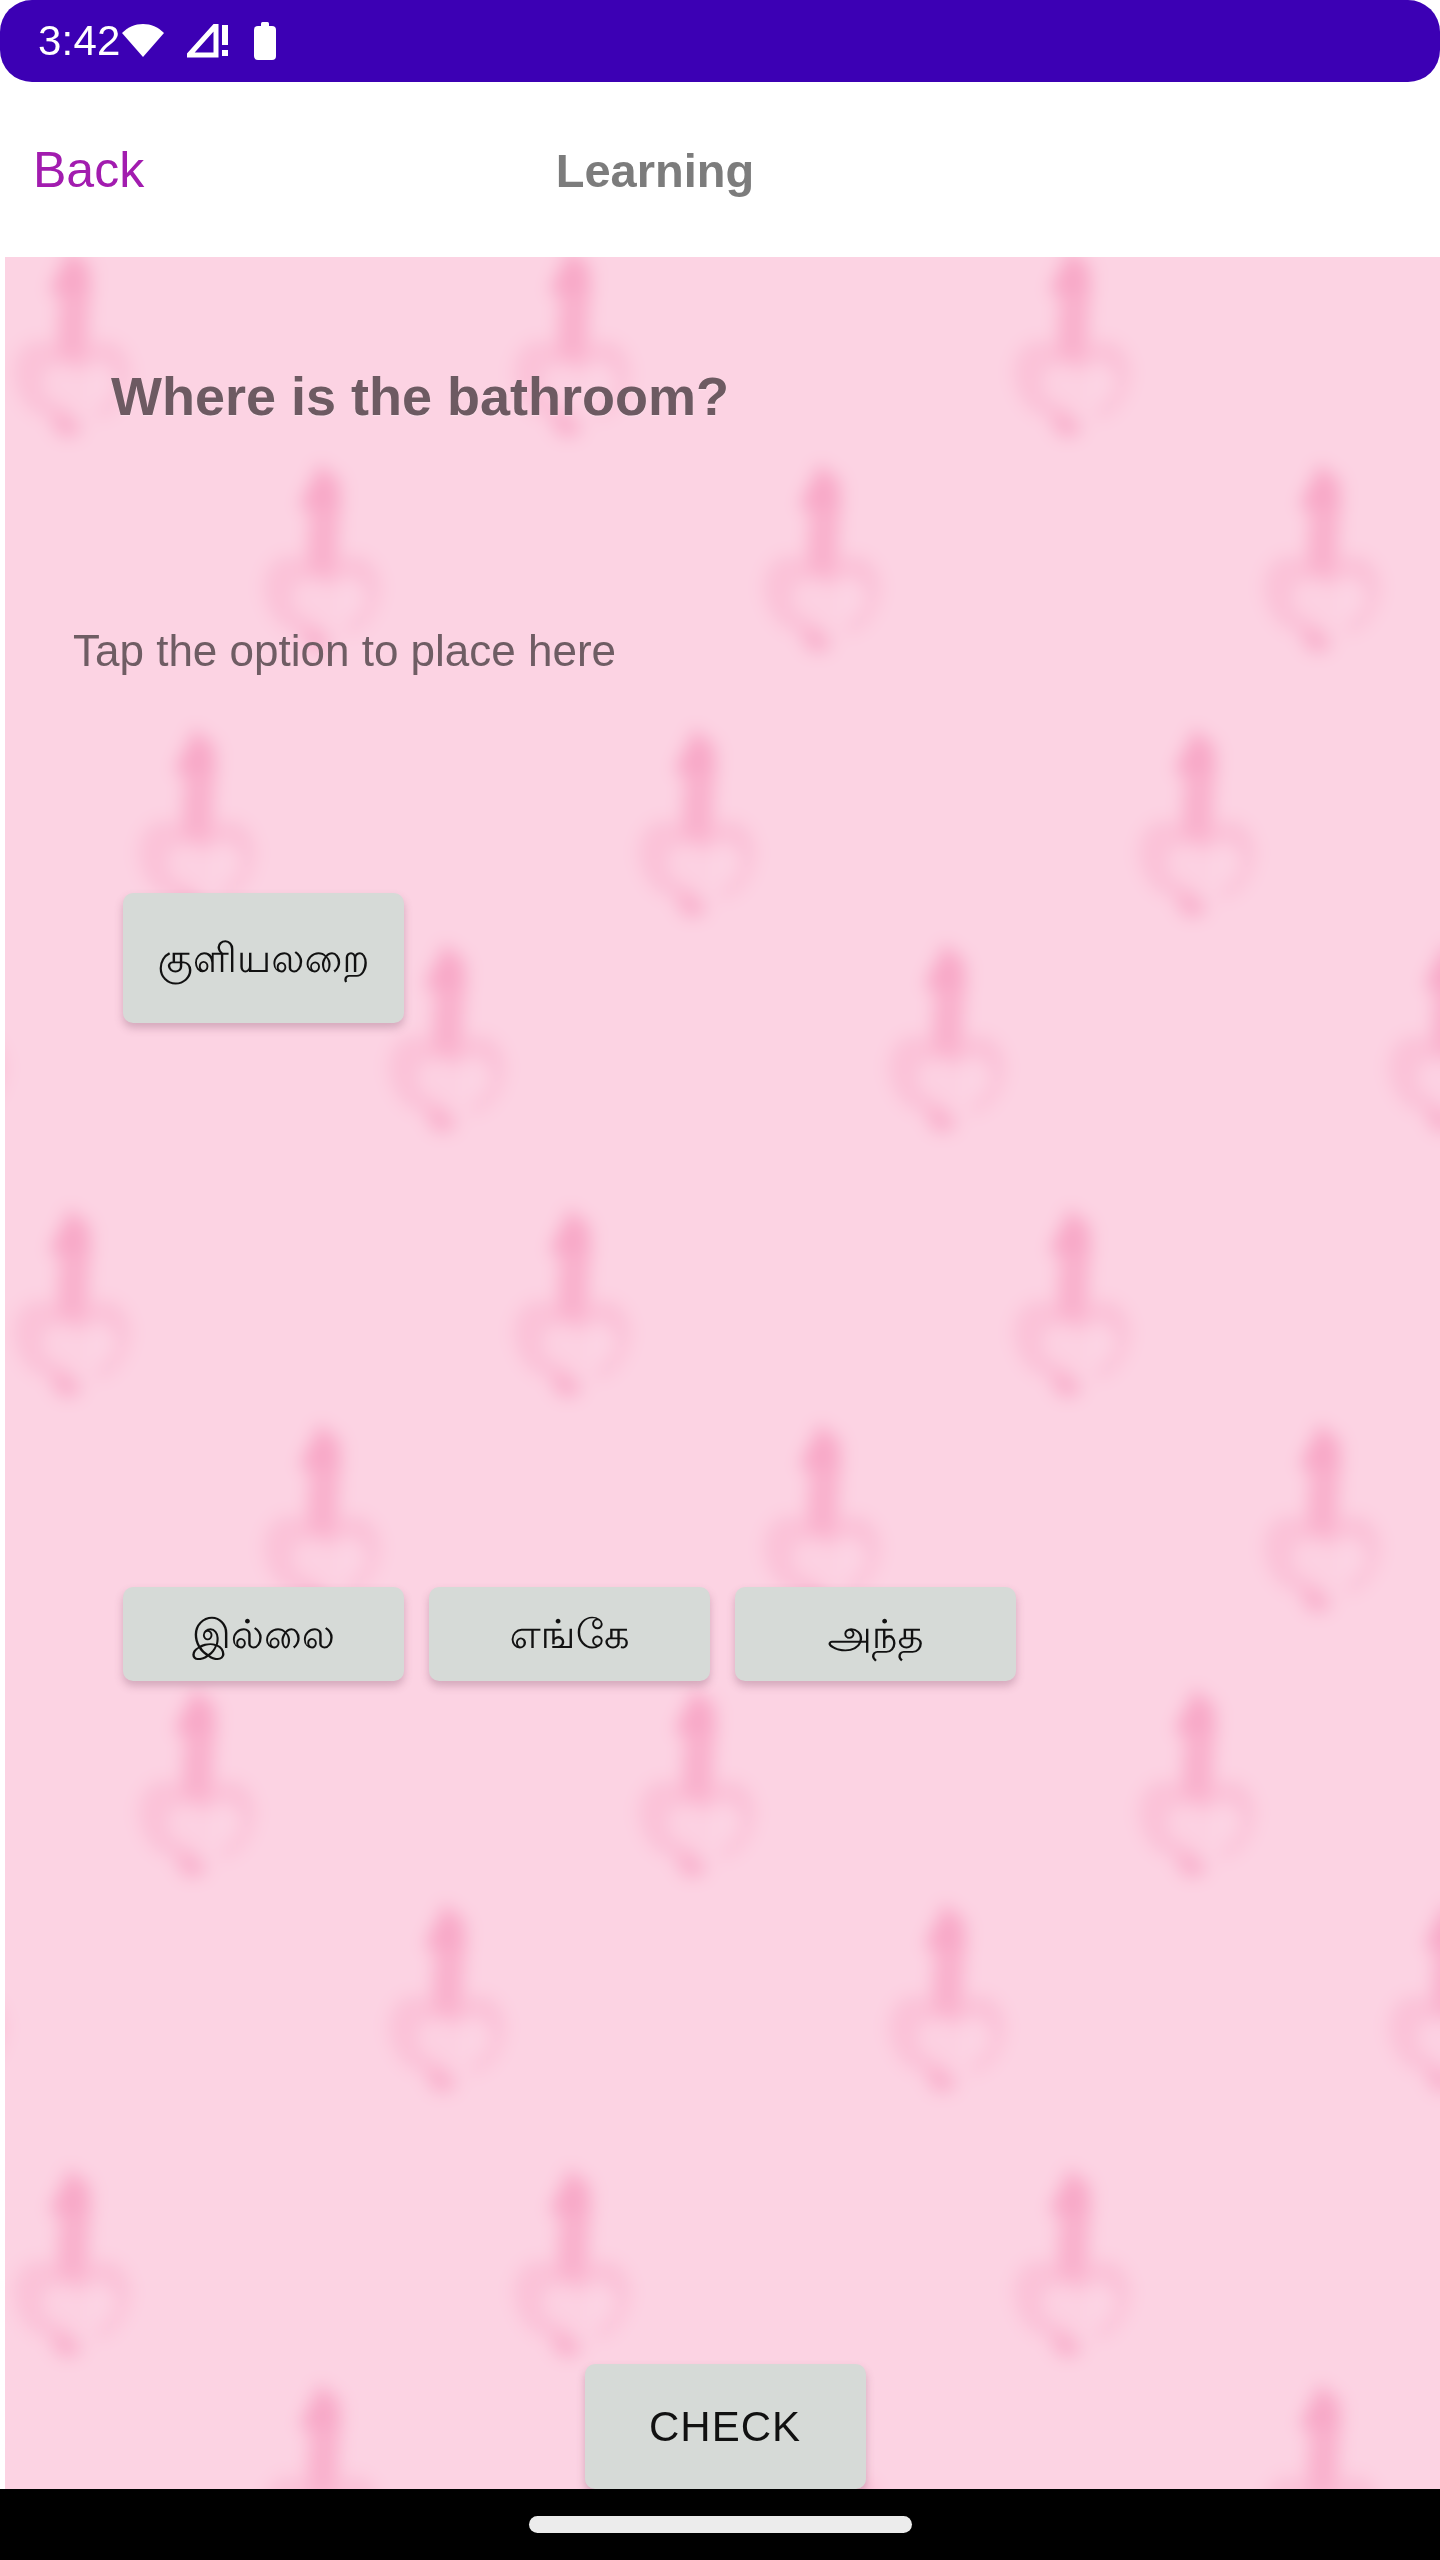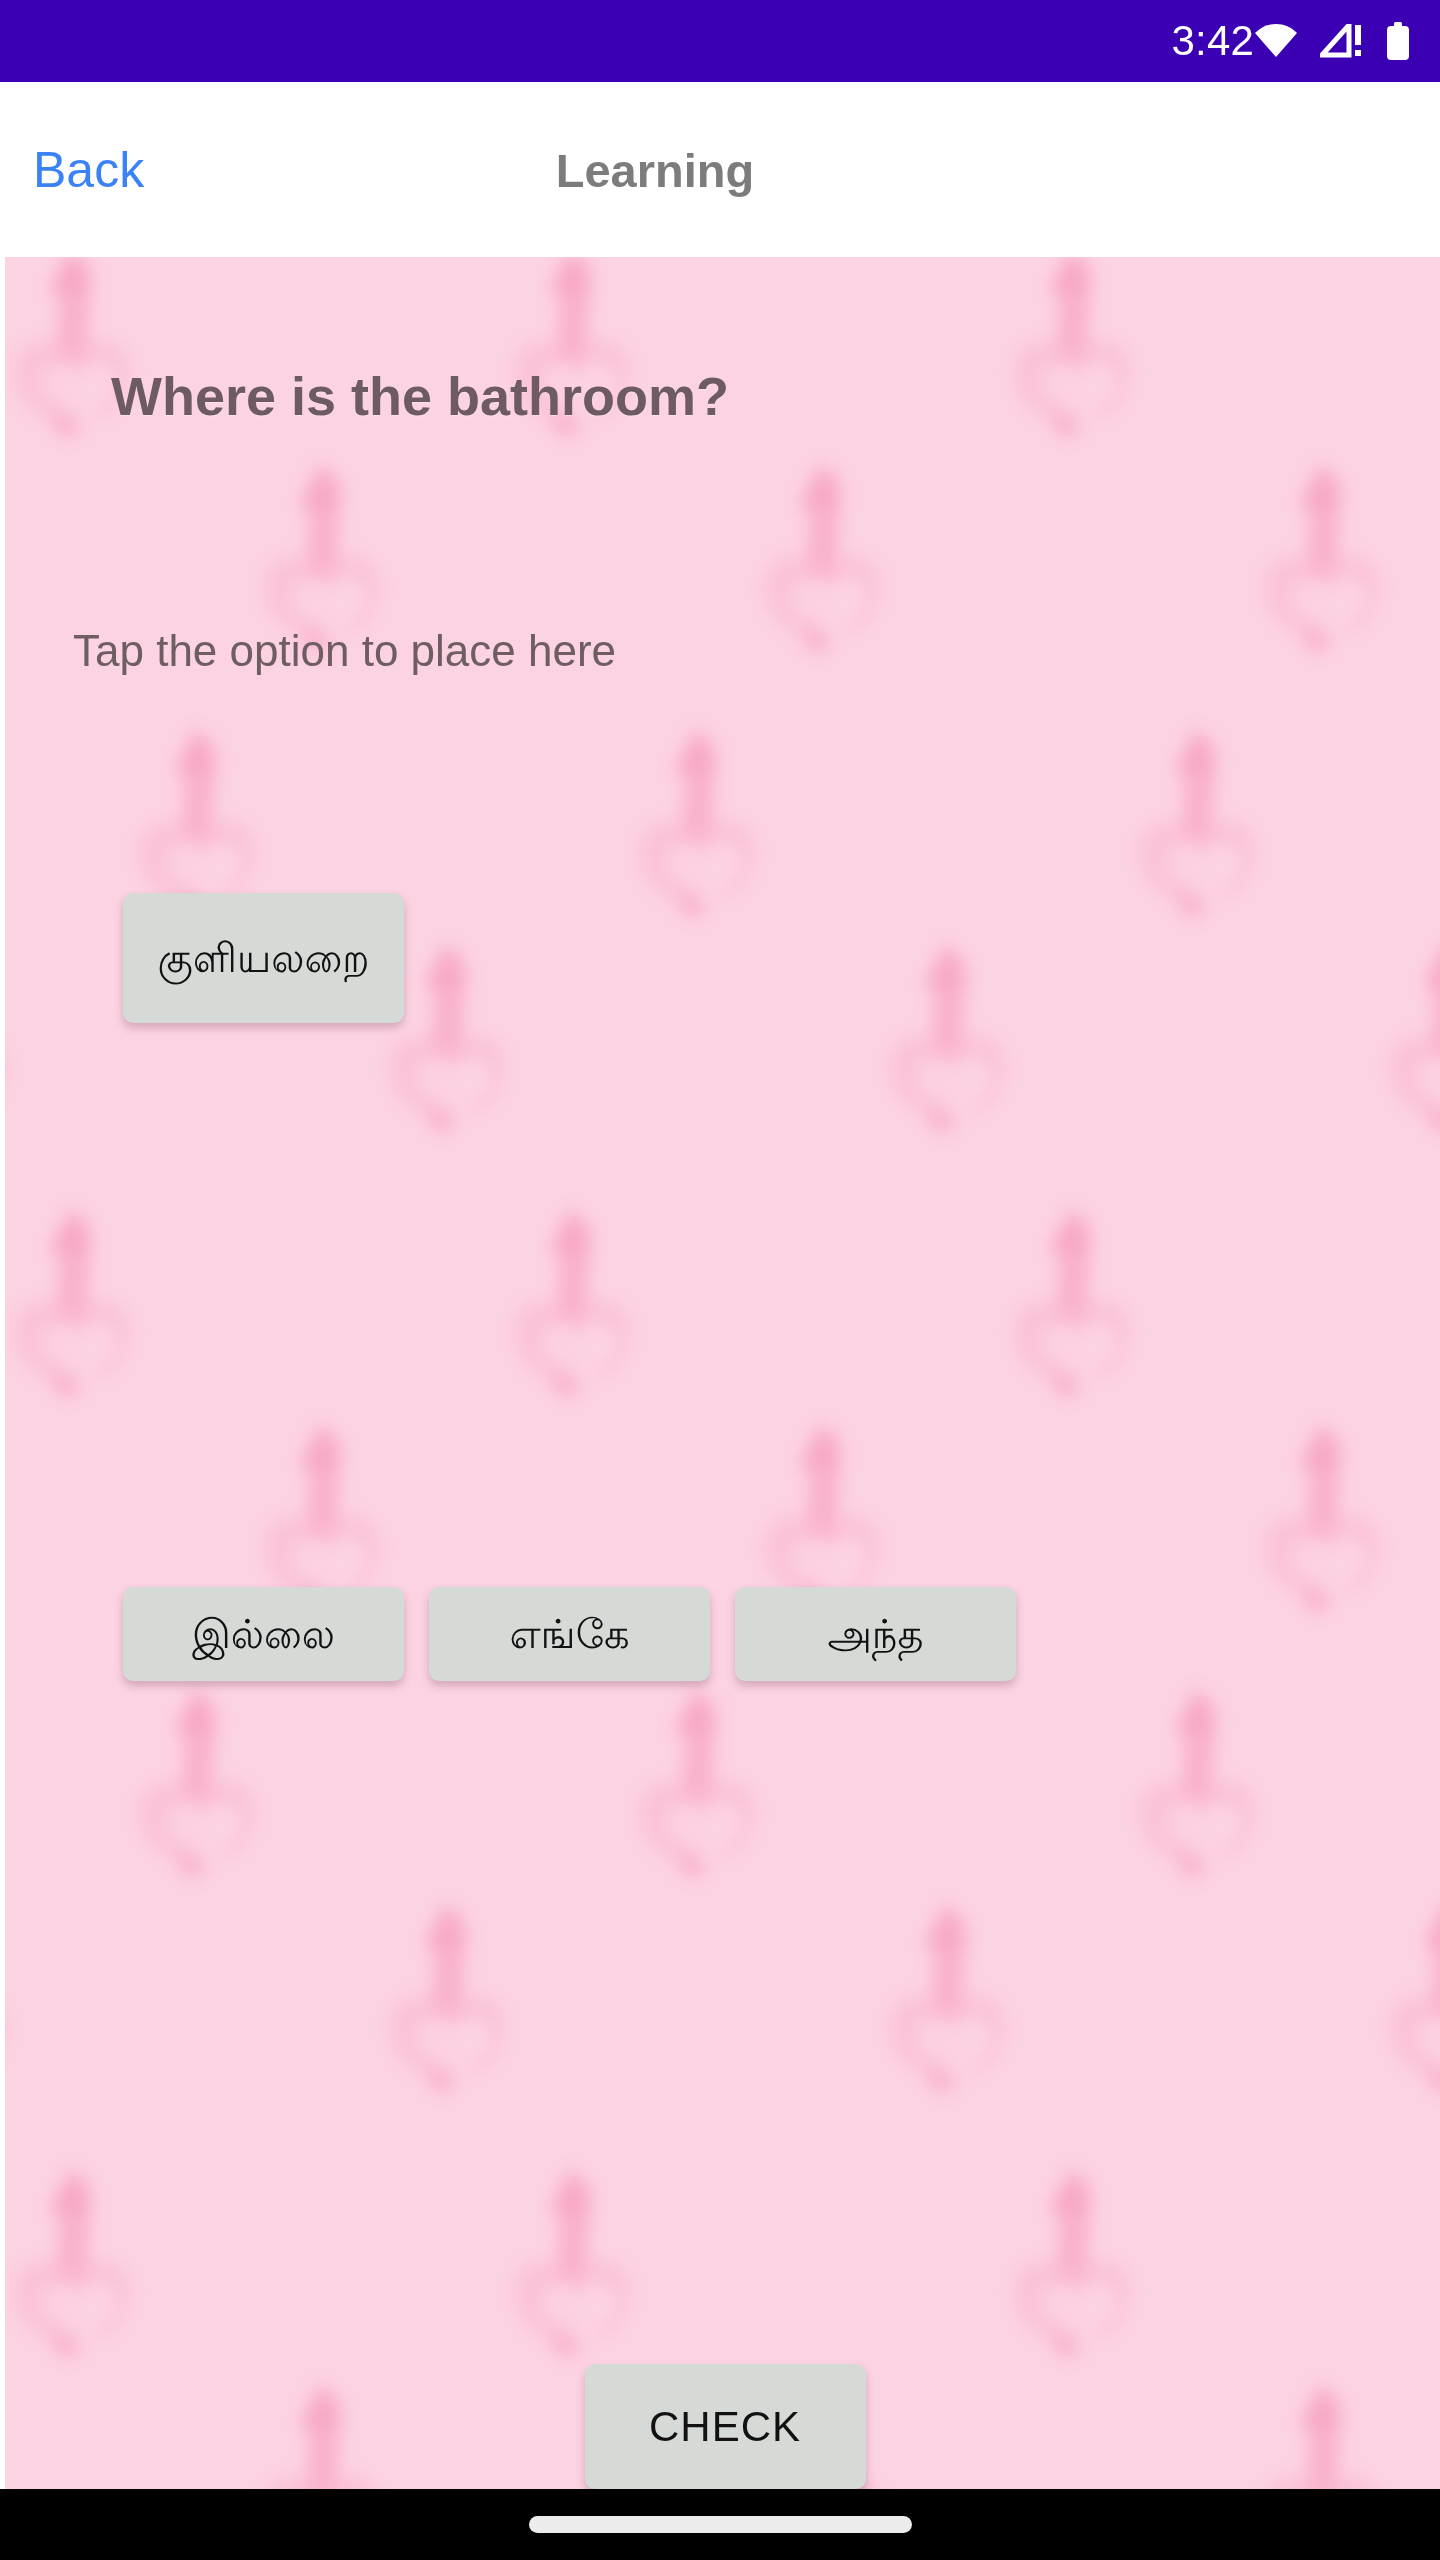--- a/index.html
+++ b/index.html
@@ -22,23 +22,24 @@
 
   
   .status-bar {
     position: absolute;
     top: 0; left: 0;
     width: 1440px;
     height: 82px;
     background: #3c00b4;
     display: flex;
     align-items: center;
-    justify-content: flex-end;
-    padding: 0 30px;
+    justify-content: flex-start;
+    padding: 0 38px;
     box-sizing: border-box;
+    border-radius: 32px;
   }
   .status-clock {
     color: #ffffff;
     font-size: 42px;
     letter-spacing: 0.2px;
     line-height: 1;
   }
   .status-icons {
     display: flex;
     align-items: center;
@@ -54,21 +55,21 @@
     height: 175px;
     background: #ffffff;
     box-sizing: border-box;
   }
   .back-btn {
     position: absolute;
     left: 33px;
     top: 50%;
     transform: translateY(-50%);
     font-size: 50px;
-    color: #3b82f6;
+    color: #a21caf;
     line-height: 1;
     background: none;
     border: none;
     padding: 0;
     font-family: inherit;
     cursor: pointer;
   }
   .header-title {
     position: absolute;
     left: 0; right: 0;

